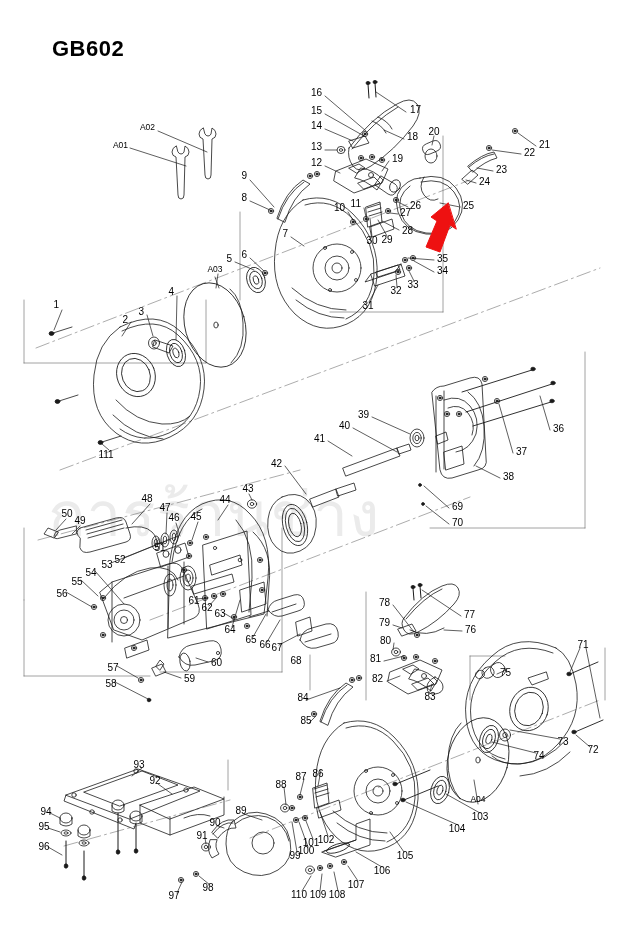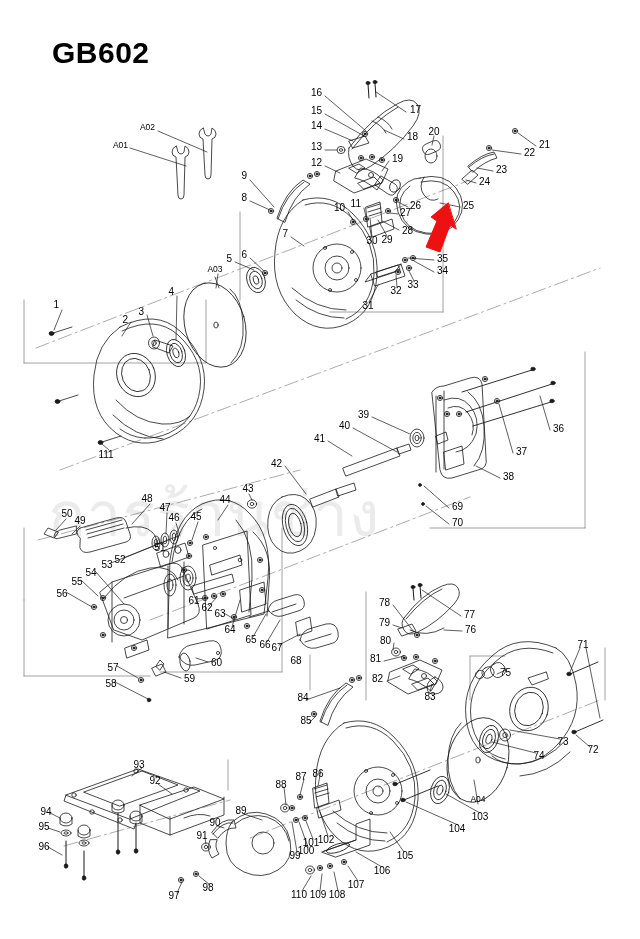--- a/index.html
+++ b/index.html
@@ -12,21 +12,21 @@
     width: 640px;
     height: 939px;
     background: #ffffff;
     overflow: hidden;
     font-family: "Liberation Sans", sans-serif;
   }
   #title {
     position: absolute;
     left: 52px;
     top: 38px;
-    font-size: 30px;
+    font-size: 22px;
     font-weight: bold;
     color: #000000;
     letter-spacing: 0.5px;
     line-height: 1;
   }
   #watermark {
     position: absolute;
     left: 48px;
     top: 480px;
     width: 560px;

